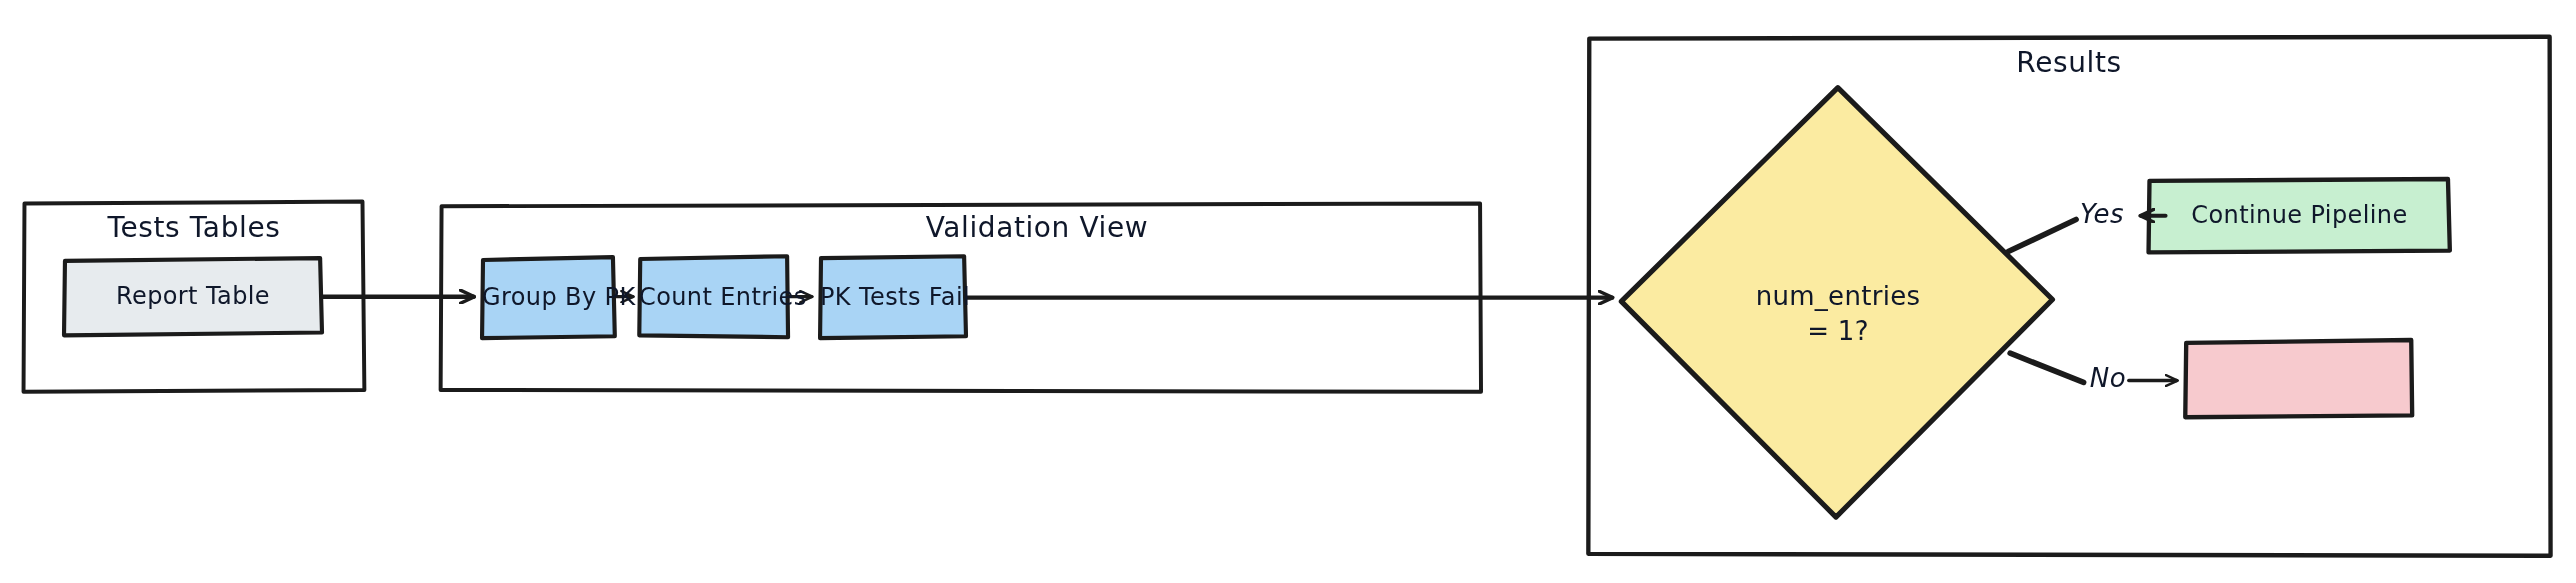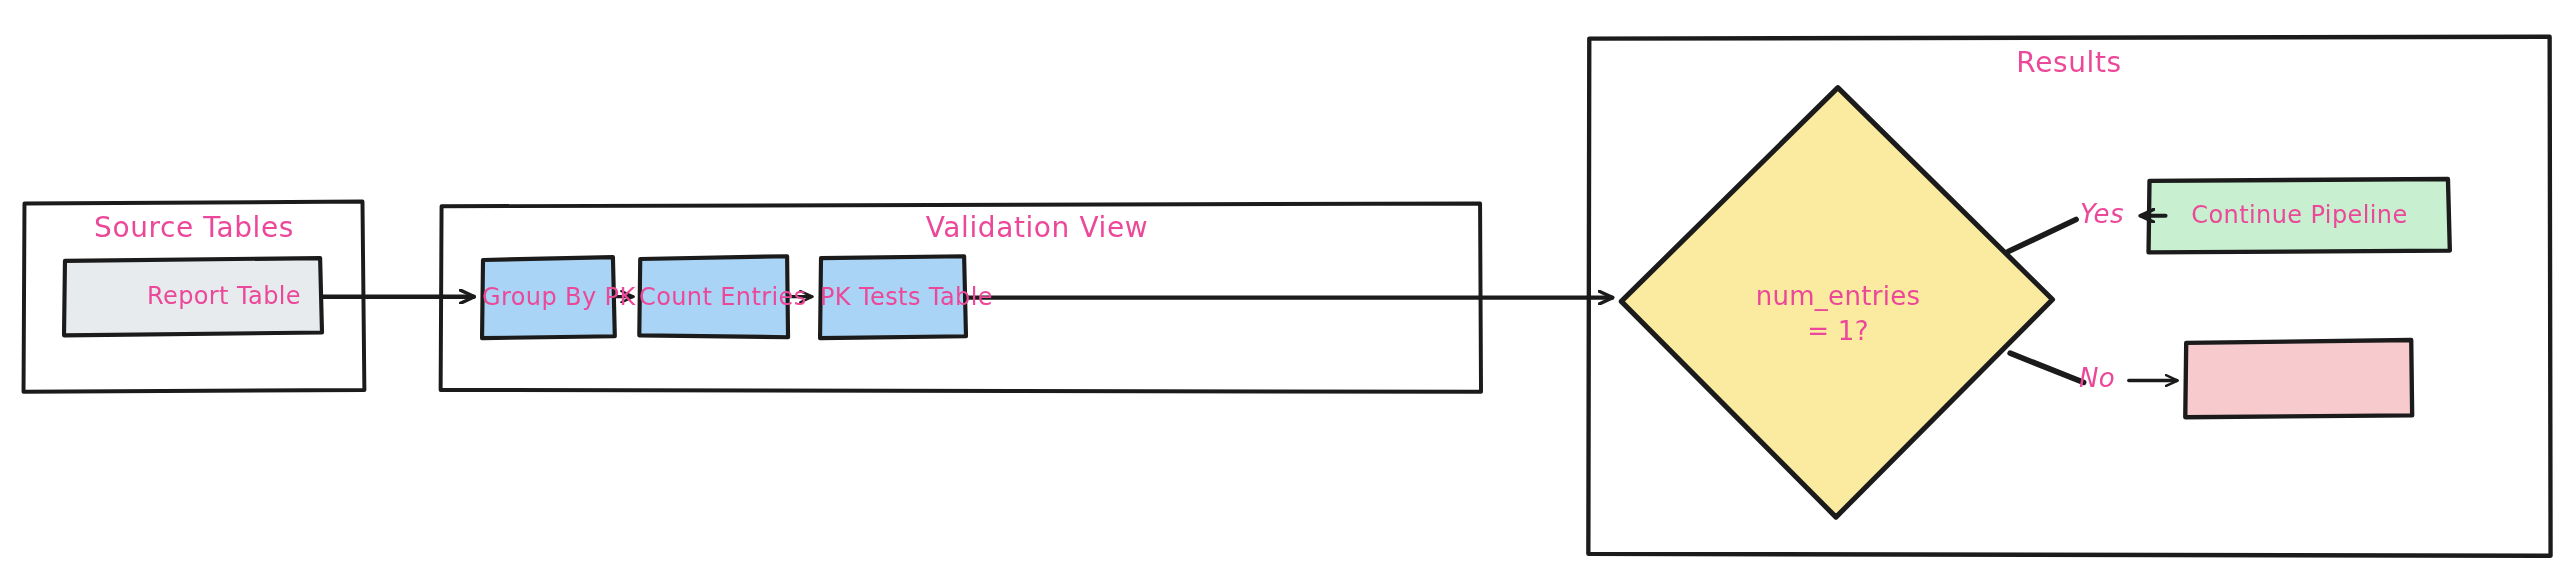--- a/index.html
+++ b/index.html
@@ -19,21 +19,21 @@
     position: absolute;
     left: 0;
     top: 0;
     width: 2576px;
     height: 584px;
     overflow: visible;
   }
   .txt {
     position: absolute;
     text-align: center;
-    color: #ec4899;
+    color: #0f172a;
     font-family: "DejaVu Sans", sans-serif;
     white-space: nowrap;
     pointer-events: none;
     line-height: 1.18;
   }
   .group-title {
     font-size: 28px;
     letter-spacing: 0.6px;
   }
   .node-label {
@@ -126,40 +126,40 @@
       <path d="M2133,267 L2205,233" fill="none" stroke="#1b1b1b" stroke-width="6" stroke-linecap="round"></path>
       <path d="M2300,229 L2274,229" fill="none" stroke="#1b1b1b" stroke-width="4.4" stroke-linecap="round" marker-end="url(#arrowOpenBold)"></path>
     </g>
 
     <g>
       <path d="M2135,375 L2213,406" fill="none" stroke="#1b1b1b" stroke-width="6" stroke-linecap="round"></path>
       <path d="M2261,404 L2312,404" fill="none" stroke="#1b1b1b" stroke-width="3.6" stroke-linecap="round" marker-end="url(#arrowOpen)"></path>
     </g>
   </svg>
 
-  <div class="txt group-title" style="left:23.5px; top:211px; width:341px;">Source Tables</div>
+  <div class="txt group-title" style="left:23.5px; top:211px; width:341px;">Tests Tables</div>
 
   <div class="txt group-title" style="left:441px; top:211px; width:1192px;">Validation View</div>
 
   <div class="txt group-title" style="left:1588px; top:46px; width:962px;">Results</div>
 
-  <div class="txt node-label" style="left:64px; top:282px; width:258px;padding-left:31px;">Report Table</div>
+  <div class="txt node-label" style="left:64px; top:282px; width:258px;">Report Table</div>
 
   <div class="txt node-label" style="left:482px; top:283px; width:133px;">Group By PK</div>
 
   <div class="txt node-label" style="left:639px; top:283px; width:149px;">Count Entries</div>
 
-  <div class="txt node-label" style="left:820px; top:283px; width:146px;">PK Tests Table</div>
+  <div class="txt node-label" style="left:820px; top:283px; width:146px;">PK Tests Fail</div>
 
   <div class="txt diamond-label" style="left:1697px; top:279px; width:282px;">
     <div>num_entries</div>
     <div>= 1?</div>
   </div>
 
   <div class="txt node-label" style="left:2149px; top:201px; width:301px;">Continue Pipeline</div>
 
 
   <div class="txt edge-label" style="left:2068px; top:199px; width:68px;font-style:italic;">Yes</div>
 
-  <div class="txt edge-label" style="left:2068px; top:363px; width:58px;">No</div>
+  <div class="txt edge-label" style="left:2068px; top:363px; width:58px;text-align:right;">No</div>
 
 </div>
 
 
 </body></html>

